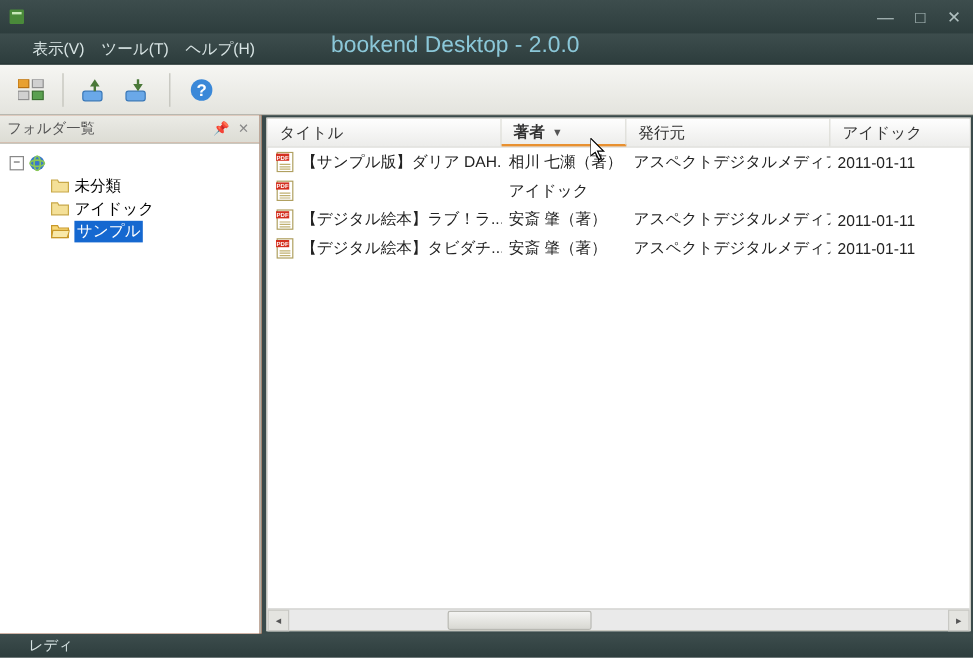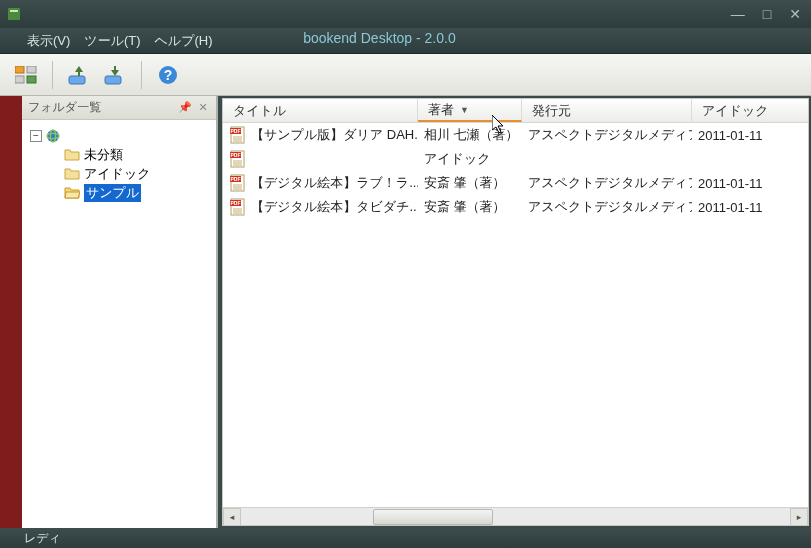--- a/index.html
+++ b/index.html
@@ -20,21 +20,21 @@
   padding: 0 6px;
   color: #8bc7d8;
 }
 .titlebar-icon {
   width: 18px; height: 18px;
   margin-right: 8px;
 }
 .titlebar-title {
   flex: 1;
   text-align: center;
-  font-size: 14px;
+  font-size: 19px;
   color: #8bc7d8;
   margin-top: 48px;
 }
 .window-controls {
   display: flex;
   gap: 10px;
   color: #b0c0c0;
   font-size: 14px;
 }
 .window-controls span { cursor: pointer; padding: 0 4px; }
@@ -71,25 +71,24 @@
   background: #c0c0b8;
   margin: 0 6px;
 }
 
 .main-area {
   display: flex;
   height: 432px;
 }
 .sidebar {
   width: 218px;
-  background: #7f1d1d;
+  background: #c2410c;
   border-right: 2px solid #b0b0a8;
   display: flex;
   flex-direction: column;
-  padding-left: 22px;
 }
 .sidebar-header {
   height: 24px;
   background: linear-gradient(to bottom, #ebebe6, #dcdcd4);
   border-bottom: 1px solid #c8c8c0;
   display: flex;
   align-items: center;
   padding: 0 6px;
   color: #555;
   font-size: 12px;
@@ -159,21 +158,21 @@
 .col-head {
   display: flex;
   align-items: center;
   padding: 0 10px;
   border-right: 1px solid #dcdcd6;
   color: #333;
   font-size: 13px;
   cursor: pointer;
   position: relative;
 }
-.col-head.sorted { border-bottom: 2px solid #e89030; }
+.col-head.sorted { border-bottom: 2px solid #e89030; font-weight: bold; }
 .sort-arrow {
   font-size: 9px;
   color: #555;
   margin-left: 6px;
 }
 .list-body {
   flex: 1;
   overflow: auto;
 }
 .list-row {

